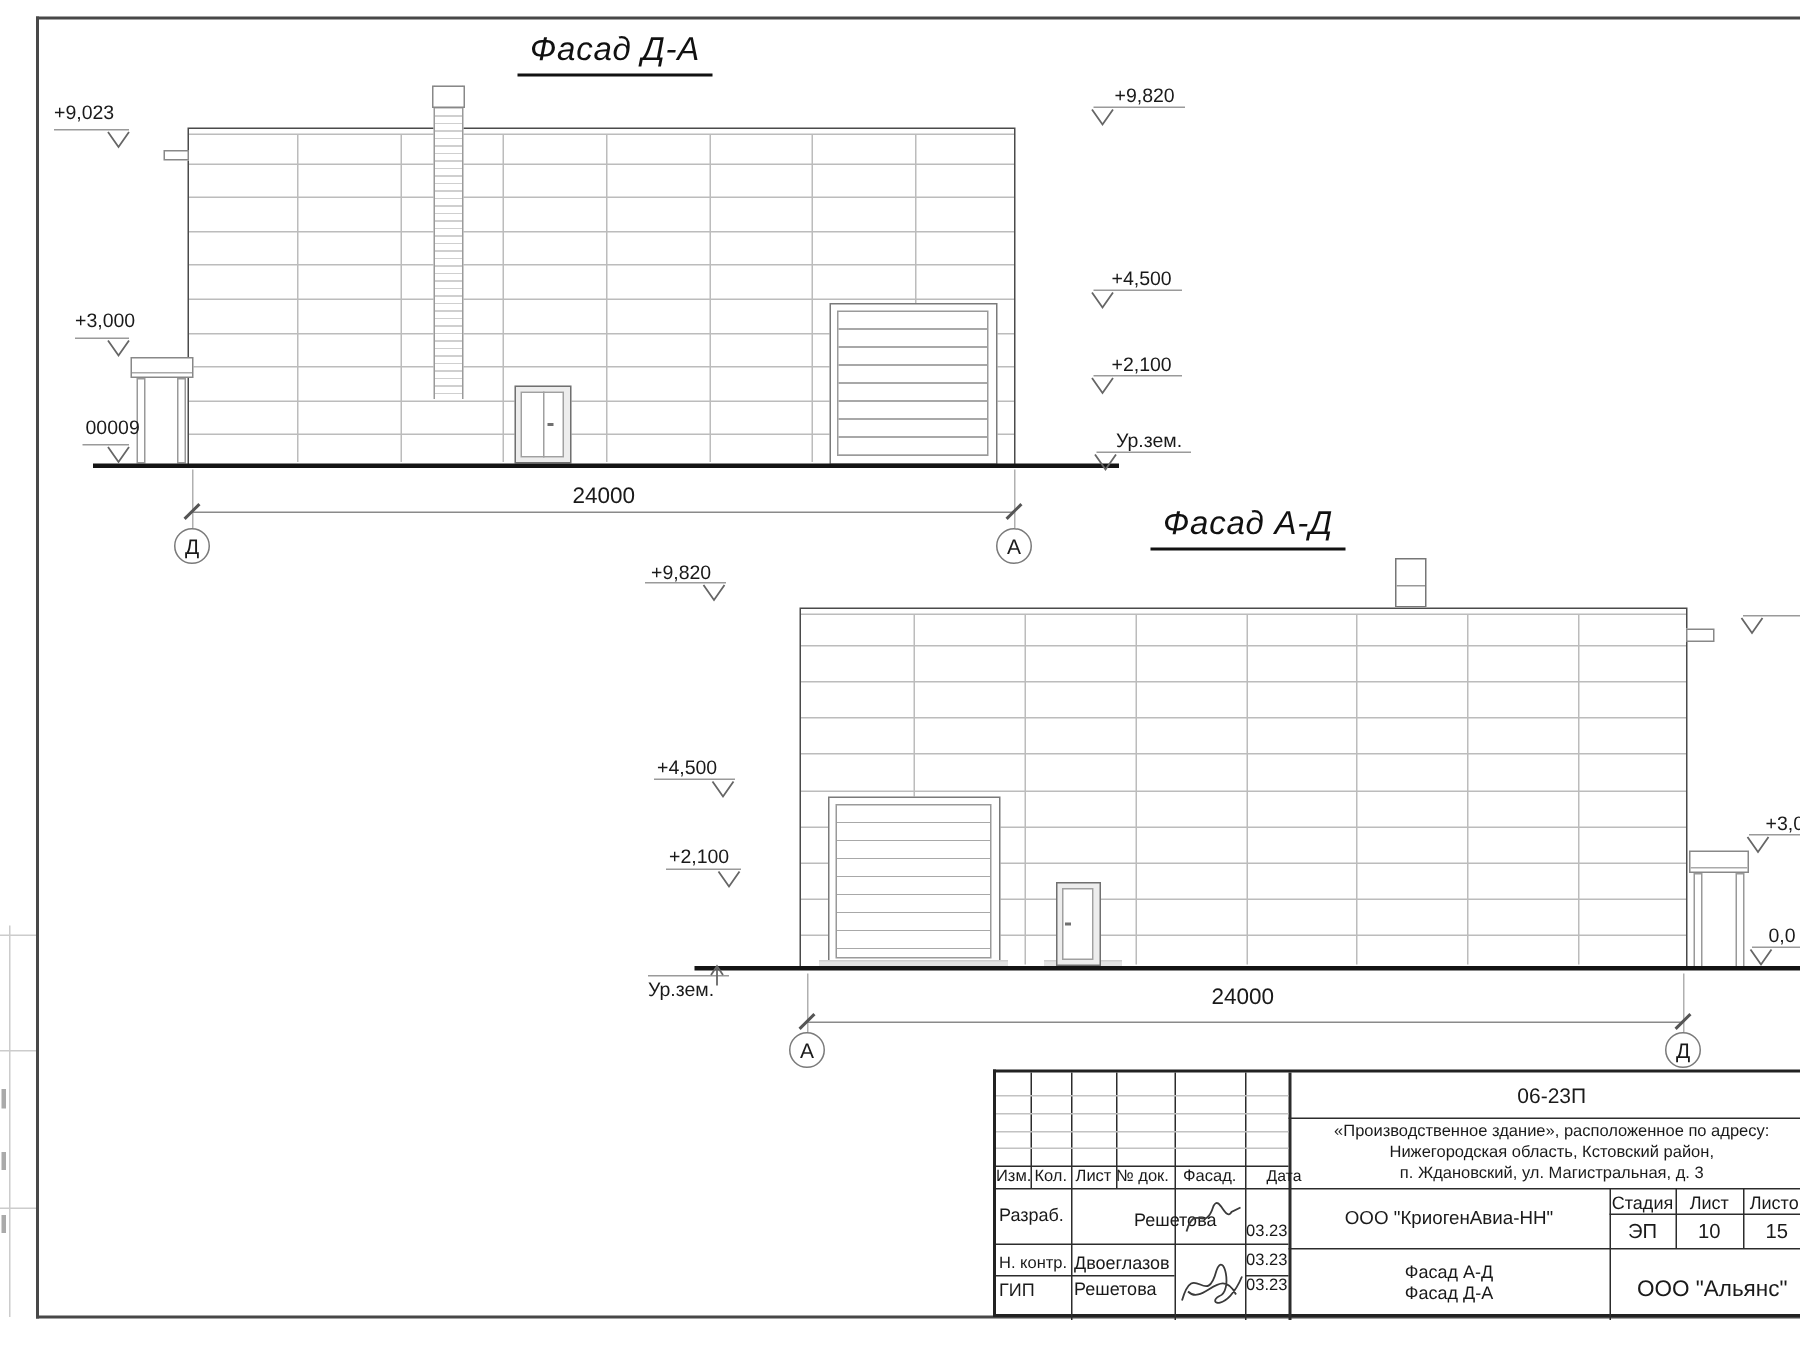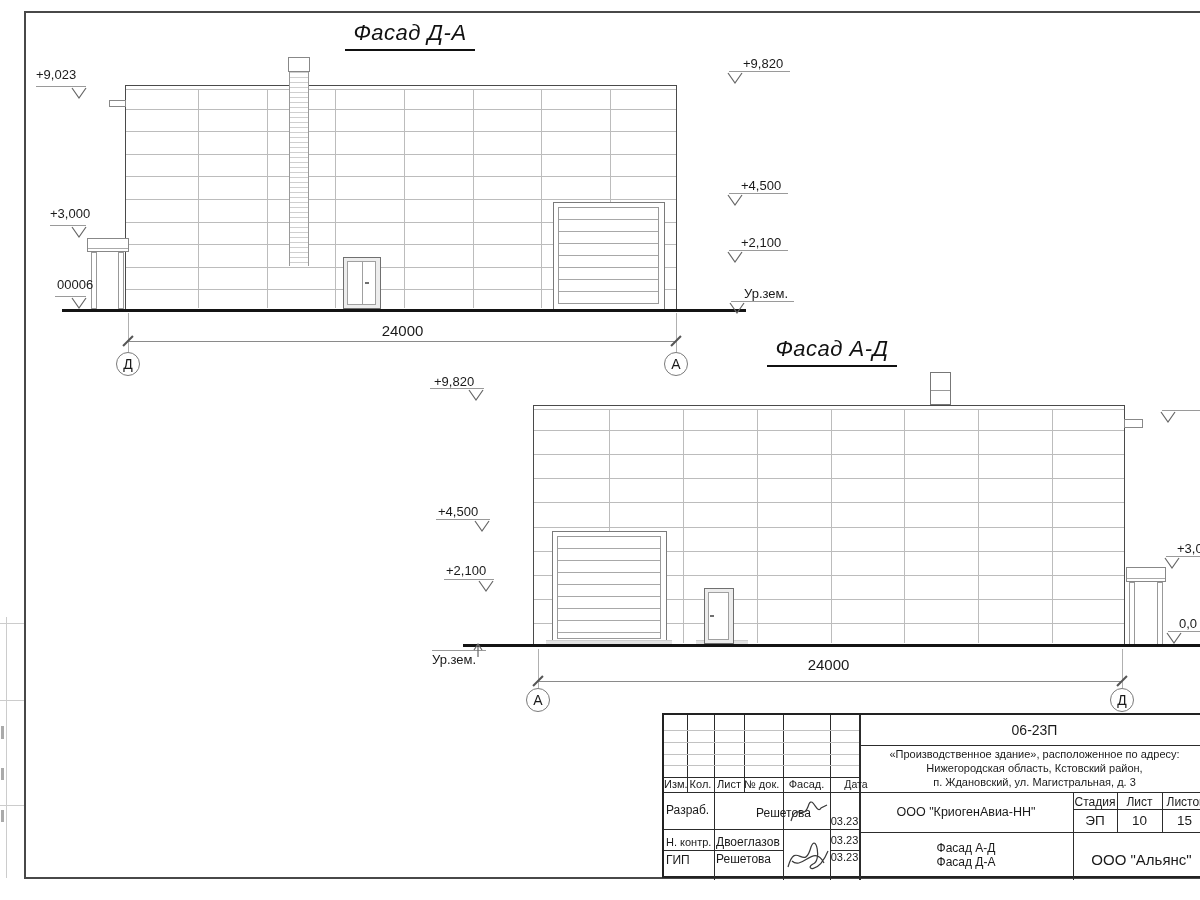--- a/index.html
+++ b/index.html
@@ -133,21 +133,21 @@
           <polyline points="1,1 8,11 15,1" fill="none" stroke="#666" stroke-width="1.2"></polyline>
         </svg>
       </div>
       <div class="txt" style="left: 50px; top: 206px; font-size: 13px;">+3,000</div>
       <div class="a" style="left: 50px; top: 225px; width: 36px; height: 1px; background: rgb(154, 154, 154);"></div>
       <div class="a" style="left: 71px; top: 226px; width: 16px; height: 13px;">
         <svg width="16" height="13" viewBox="0 0 16 13">
           <polyline points="1,1 8,11 15,1" fill="none" stroke="#666" stroke-width="1.2"></polyline>
         </svg>
       </div>
-      <div class="txt" style="left: 57px; top: 277px; font-size: 13px;">00006</div>
+      <div class="txt" style="left: 57px; top: 277px; font-size: 13px;">00009</div>
       <div class="a" style="left: 55px; top: 296px; width: 31px; height: 1px; background: rgb(154, 154, 154);"></div>
       <div class="a" style="left: 71px; top: 297px; width: 16px; height: 13px;">
         <svg width="16" height="13" viewBox="0 0 16 13">
           <polyline points="1,1 8,11 15,1" fill="none" stroke="#666" stroke-width="1.2"></polyline>
         </svg>
       </div>
       <div class="txt" style="left: 743px; top: 56px; font-size: 13px;">+9,820</div>
       <div class="a" style="left: 729px; top: 71px; width: 61px; height: 1px; background: rgb(154, 154, 154);"></div>
       <div class="a" style="left: 727px; top: 72px; width: 16px; height: 13px;">
         <svg width="16" height="13" viewBox="0 0 16 13">

